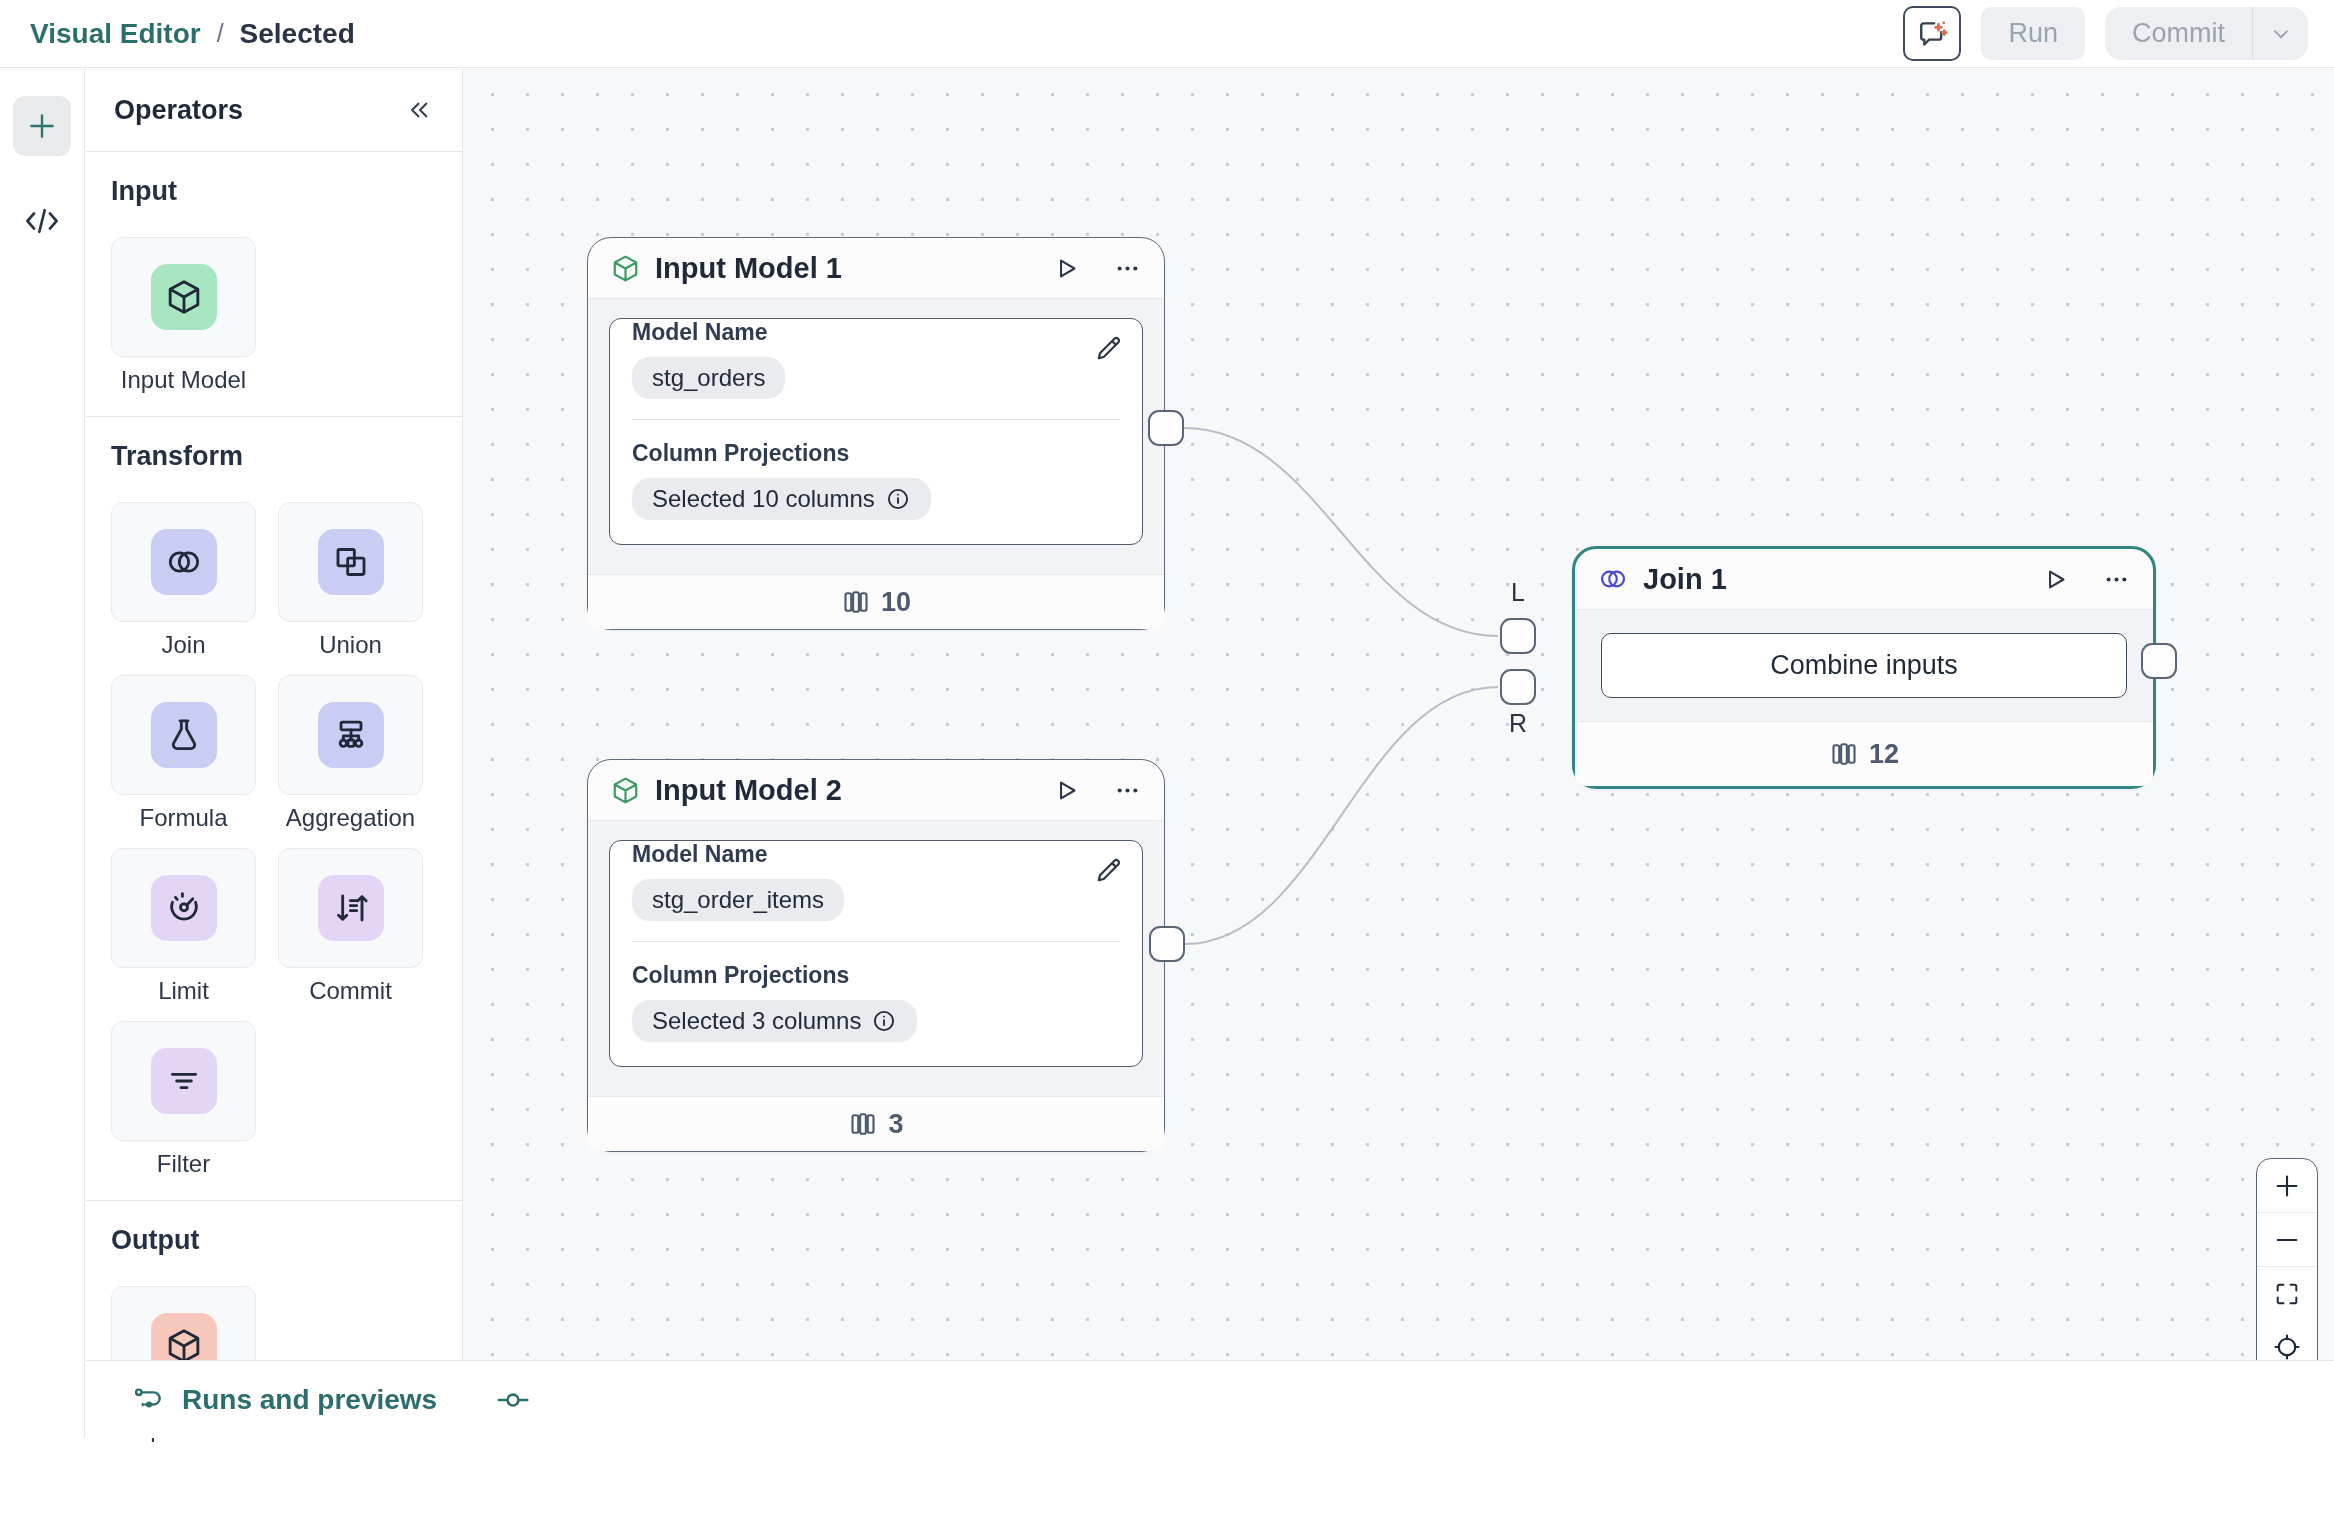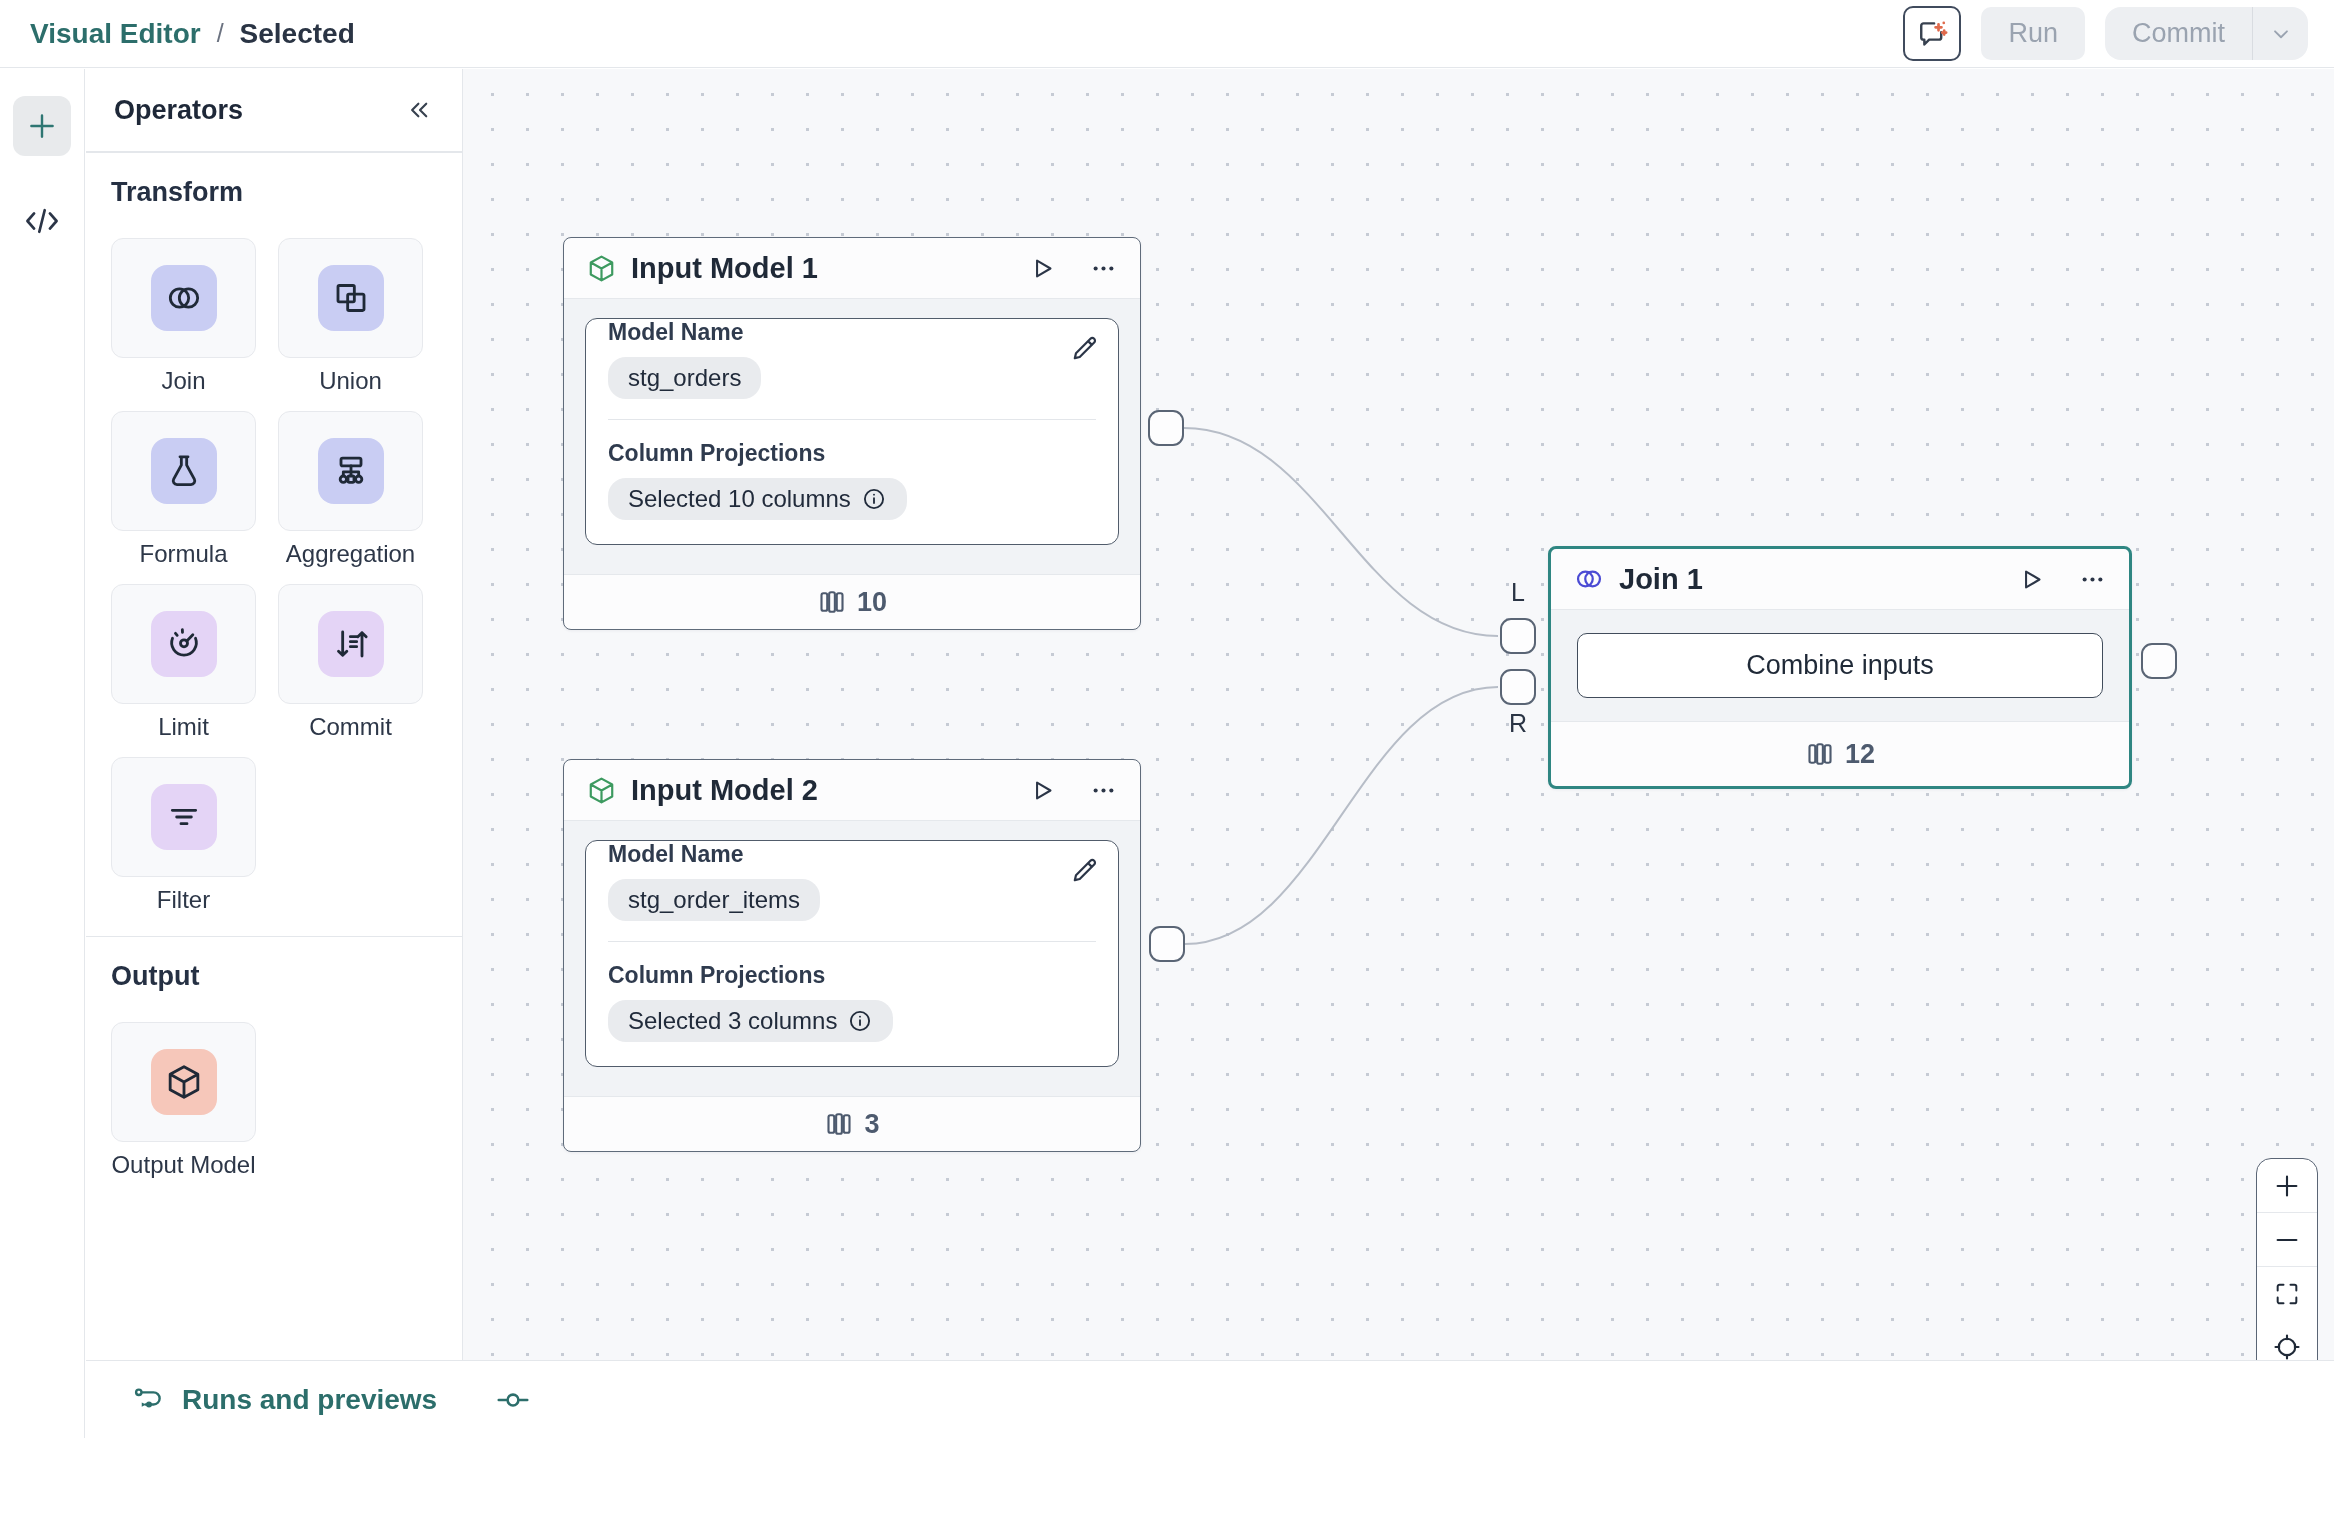--- a/index.html
+++ b/index.html
@@ -58,22 +58,22 @@
   .tile-salmon { background:#f6c7ba; }
   .op-label { margin-top:9px; font-size:24px; color:#2d3748; text-align:center; }
 
   
   .canvas { position:absolute; top:69px; left:463px; right:0; bottom:78px; background:#f7f8fa;
             background-image:radial-gradient(circle,#c6cbd4 1.9px,transparent 1.9px);
             background-size:35px 35px; background-position:12px 8px; overflow:hidden; }
   .edges { position:absolute; inset:0; }
   .edge { stroke:#b7bdc7; stroke-width:2; fill:none; }
 
-  .node { position:absolute; width:578px; background:#fcfcfd; border:1.7px solid #5f6b7a; border-radius:8px;
-          box-shadow:0 1px 3px rgba(30,40,60,.06); }
+  .node { position:absolute; width:578px; background:#fcfcfd; border:1.7px solid #5f6b7a; border-radius:24px;
+          box-shadow:0 1px 3px rgba(30,40,60,.06);margin-left:24px; }
   .node.selected { border:3.2px solid #2f8682; }
   .node-header { height:60px; display:flex; align-items:center; padding:0 22px; gap:14px; }
   .node-title { font-size:29px; font-weight:600; color:#1f2937; }
   .node-actions { margin-left:auto; display:flex; align-items:center; gap:32px; color:#2b3547; }
   .node-hr { height:1px; background:#e5e8ec; }
   .node-body { background:#f1f3f6; padding:19px 21px 29px 21px; }
   .inner-card { background:#fff; border:1.7px solid #515c6b; border-radius:12px; padding:0 22px 24px 22px;
                 position:relative; }
   .field-label { font-size:23px; font-weight:700; color:#2f3b4e; }
   .pencil-btn { position:absolute; top:14px; right:18px; color:#2b3547; }
@@ -169,20 +169,35 @@
       <span class="panel-title">Operators</span>
       <button class="collapse-btn">
         <span>
           <svg width="30" height="30" viewBox="0 0 24 24">
               <path class="ic" stroke-width="1.8" d="M11.5 7 6.5 12l5 5 M17.8 7l-5 5 5 5"></path>
             </svg>
         </span>
       </button>
     </div>
 
+    <section class="panel-section">
+      <div class="sect-heading">Input</div>
+      <div class="op-grid">
+        <div class="op-item">
+          <div class="op-card">
+            <span class="op-tile tile-green">
+              <svg width="40" height="40" viewBox="0 0 24 24">
+                  <path class="ic" stroke-width="1.6" d="M12 2.8 20.3 7.4v9.2L12 21.2 3.7 16.6V7.4L12 2.8z M3.7 7.4 12 12l8.3-4.6 M12 12v9.2"></path>
+                </svg>
+            </span>
+          </div>
+          <div class="op-label">Input Model</div>
+        </div>
+      </div>
+    </section>
     <div class="sect-divider"></div>
 
     <section class="panel-section">
       <div class="sect-heading">Transform</div>
       <div class="op-grid">
         <div class="op-item">
           <div class="op-card">
             <span class="op-tile tile-blue">
               <svg width="40" height="40" viewBox="0 0 24 24">
                   <circle class="ic" stroke-width="1.6" cx="9.3" cy="12" r="5.5"></circle>

